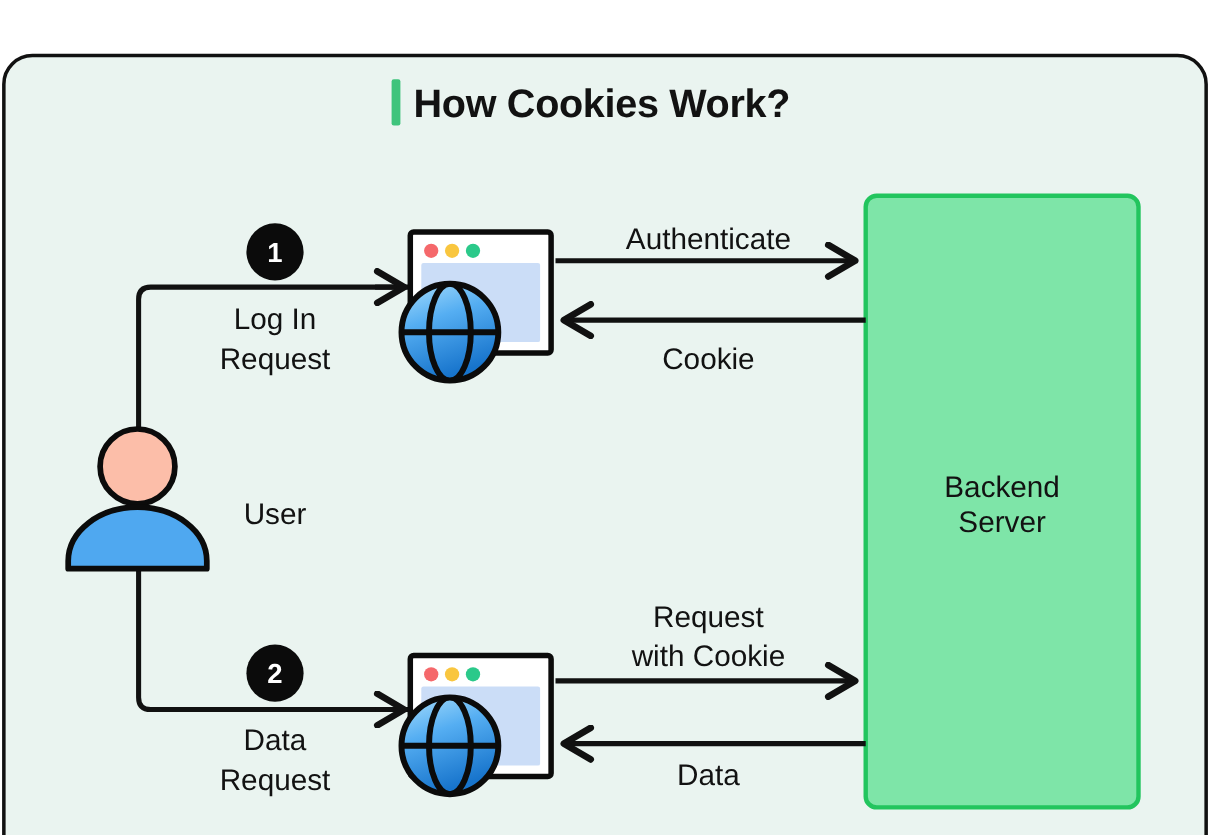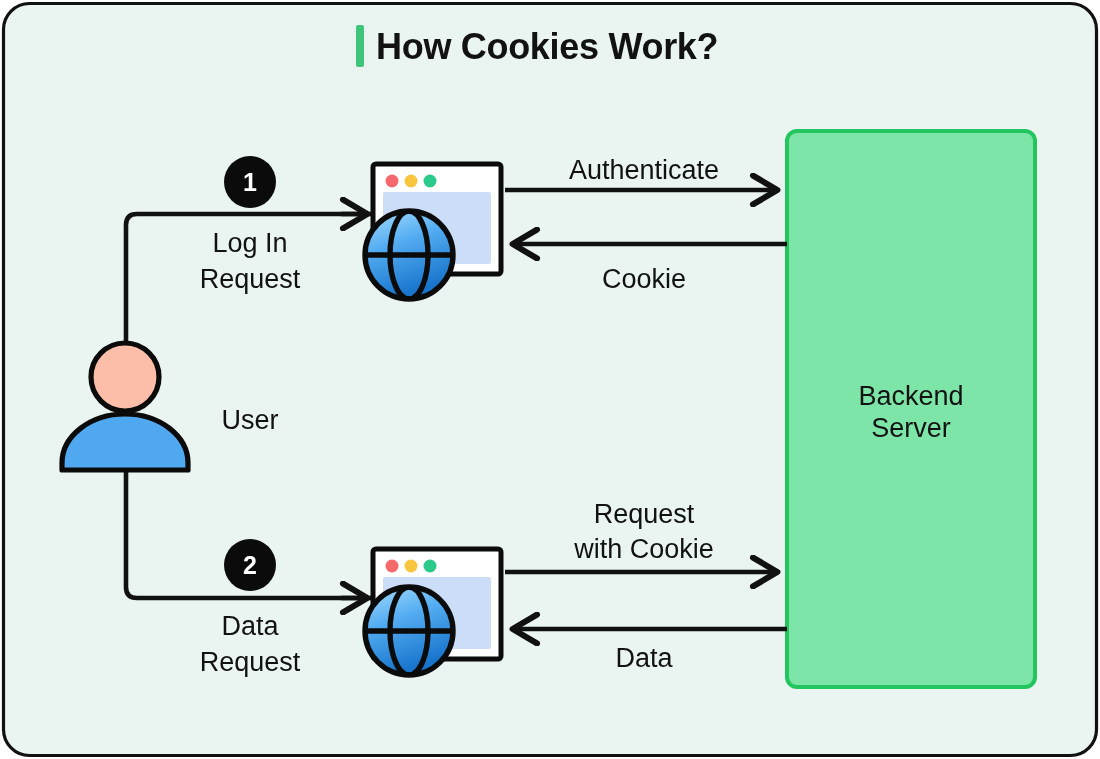--- a/index.html
+++ b/index.html
@@ -10,20 +10,21 @@
   body {
     width: 1100px;
     height: 759px;
     overflow: hidden;
     font-family: "Liberation Sans", sans-serif;
   }
   #stage {
     position: relative;
     width: 1100px;
     height: 668px;
+    margin-top: 47px;
   }
   #diagram-svg {
     position: absolute;
     top: 0;
     left: 0;
     display: block;
   }
   .diag-text {
     font-family: "Liberation Sans", sans-serif;
     fill: #121212;

